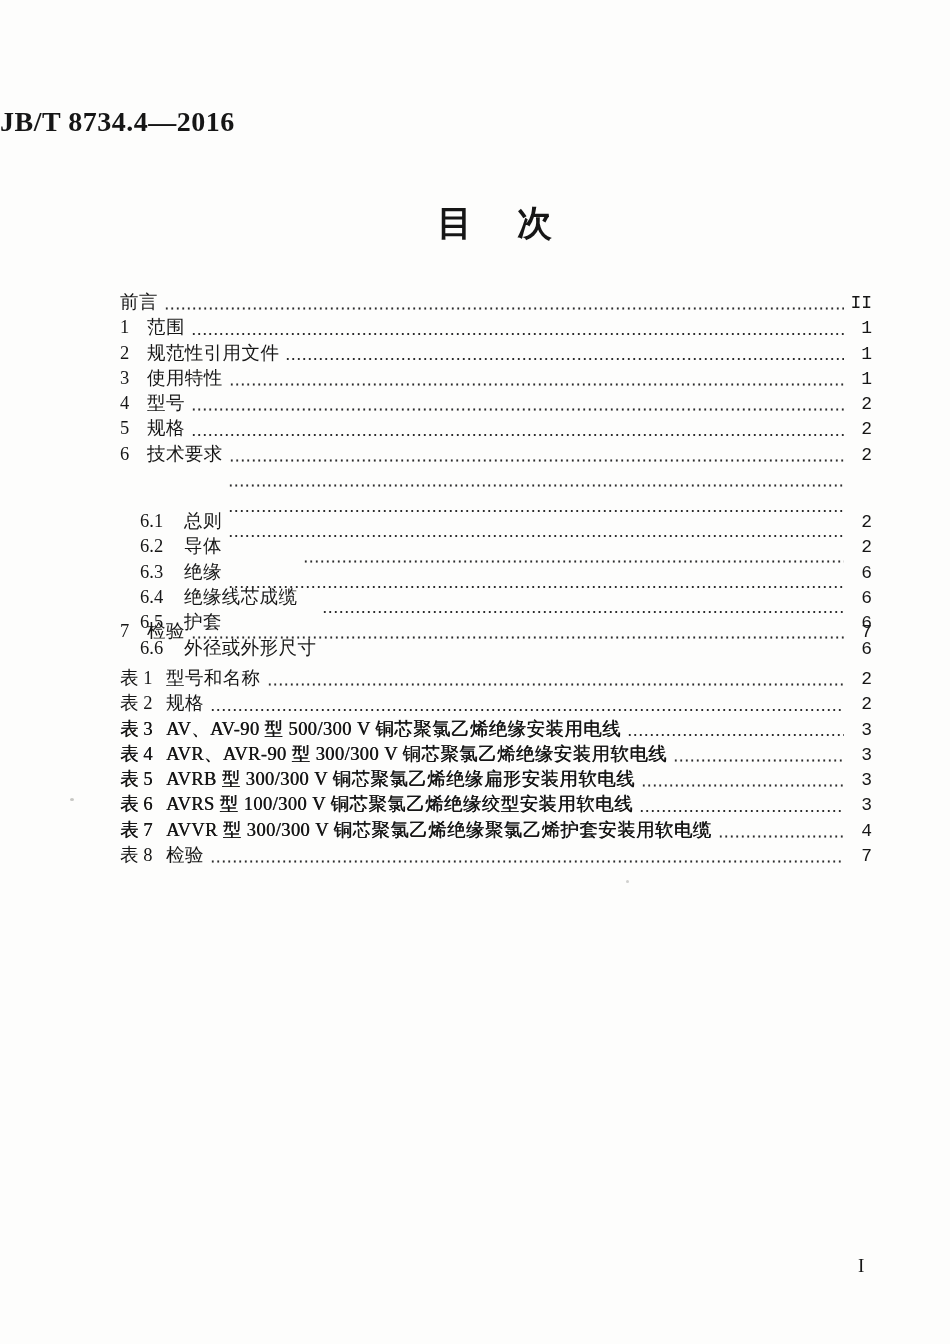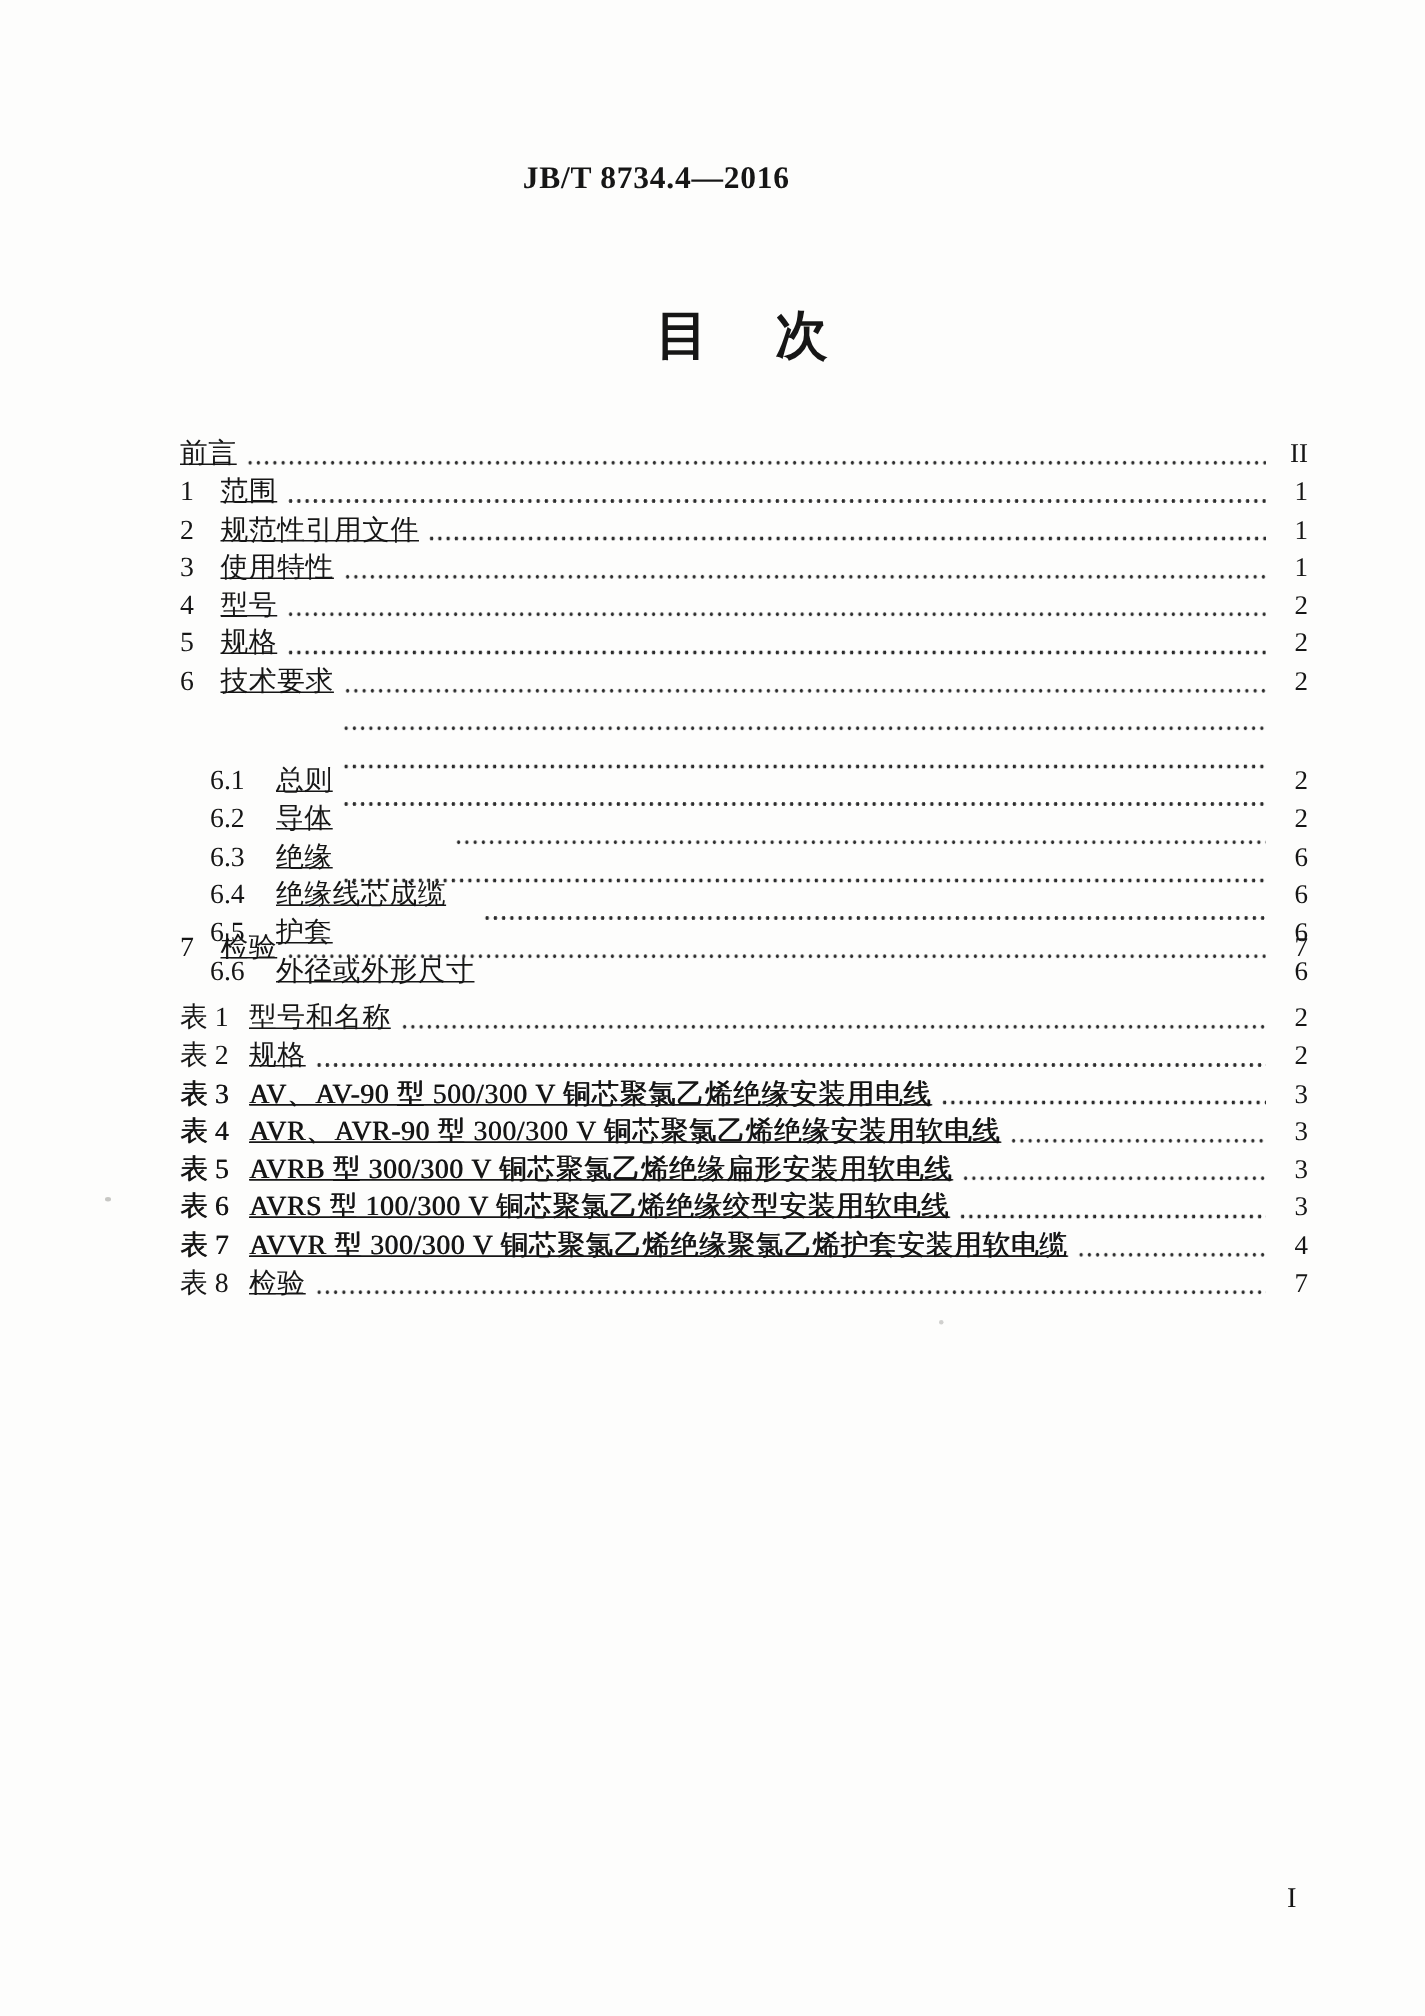--- a/index.html
+++ b/index.html
@@ -15,22 +15,22 @@
   .page {
     position: relative;
     width: 950px;
     height: 1344px;
   }
   .doc-number {
     position: absolute;
     top: 106px;
     left: 0;
     right: 75px;
-    text-align: center;
-    font-size: 21px;
+    text-align: left;
+    font-size: 28px;
     font-weight: 700;
     letter-spacing: 0.5px;
   }
   .doc-title {
     position: absolute;
     top: 200px;
     left: 0;
     width: 100%;
     text-align: center;
     font-size: 35px;
@@ -64,21 +64,20 @@
     width: 27px;
   }
   .toc-row.sub .num {
     margin-left: 20px;
     width: 44px;
     margin-top: 42px;
   }
   .toc-row .label {
     flex: none;
     letter-spacing: 0.4px;
-    text-decoration: underline;
   }
   .toc-tables .toc-row .num {
     width: 46px;
   }
   .toc-row.strong .num,
   .toc-row.strong .label {
     text-shadow: 0.45px 0 0 currentColor;
   }
   .leader {
     flex: 1 1 auto;
@@ -88,20 +87,21 @@
     background-image: radial-gradient(circle, #2c2c2c 28%, rgba(0,0,0,0) 34%);
     background-size: 5.5px 5.5px;
     background-repeat: repeat-x;
     background-position: 0 100%;
   }
   .pageno {
     flex: none;
     min-width: 22px;
     text-align: right;
     font-size: 18px;
+    font-family: Liberation Mono, monospace;
   }
   .footer-pageno {
     position: absolute;
     top: 1255px;
     left: 858px;
     font-size: 19px;
     letter-spacing: 1px;
   }
   .speck {
     position: absolute;

